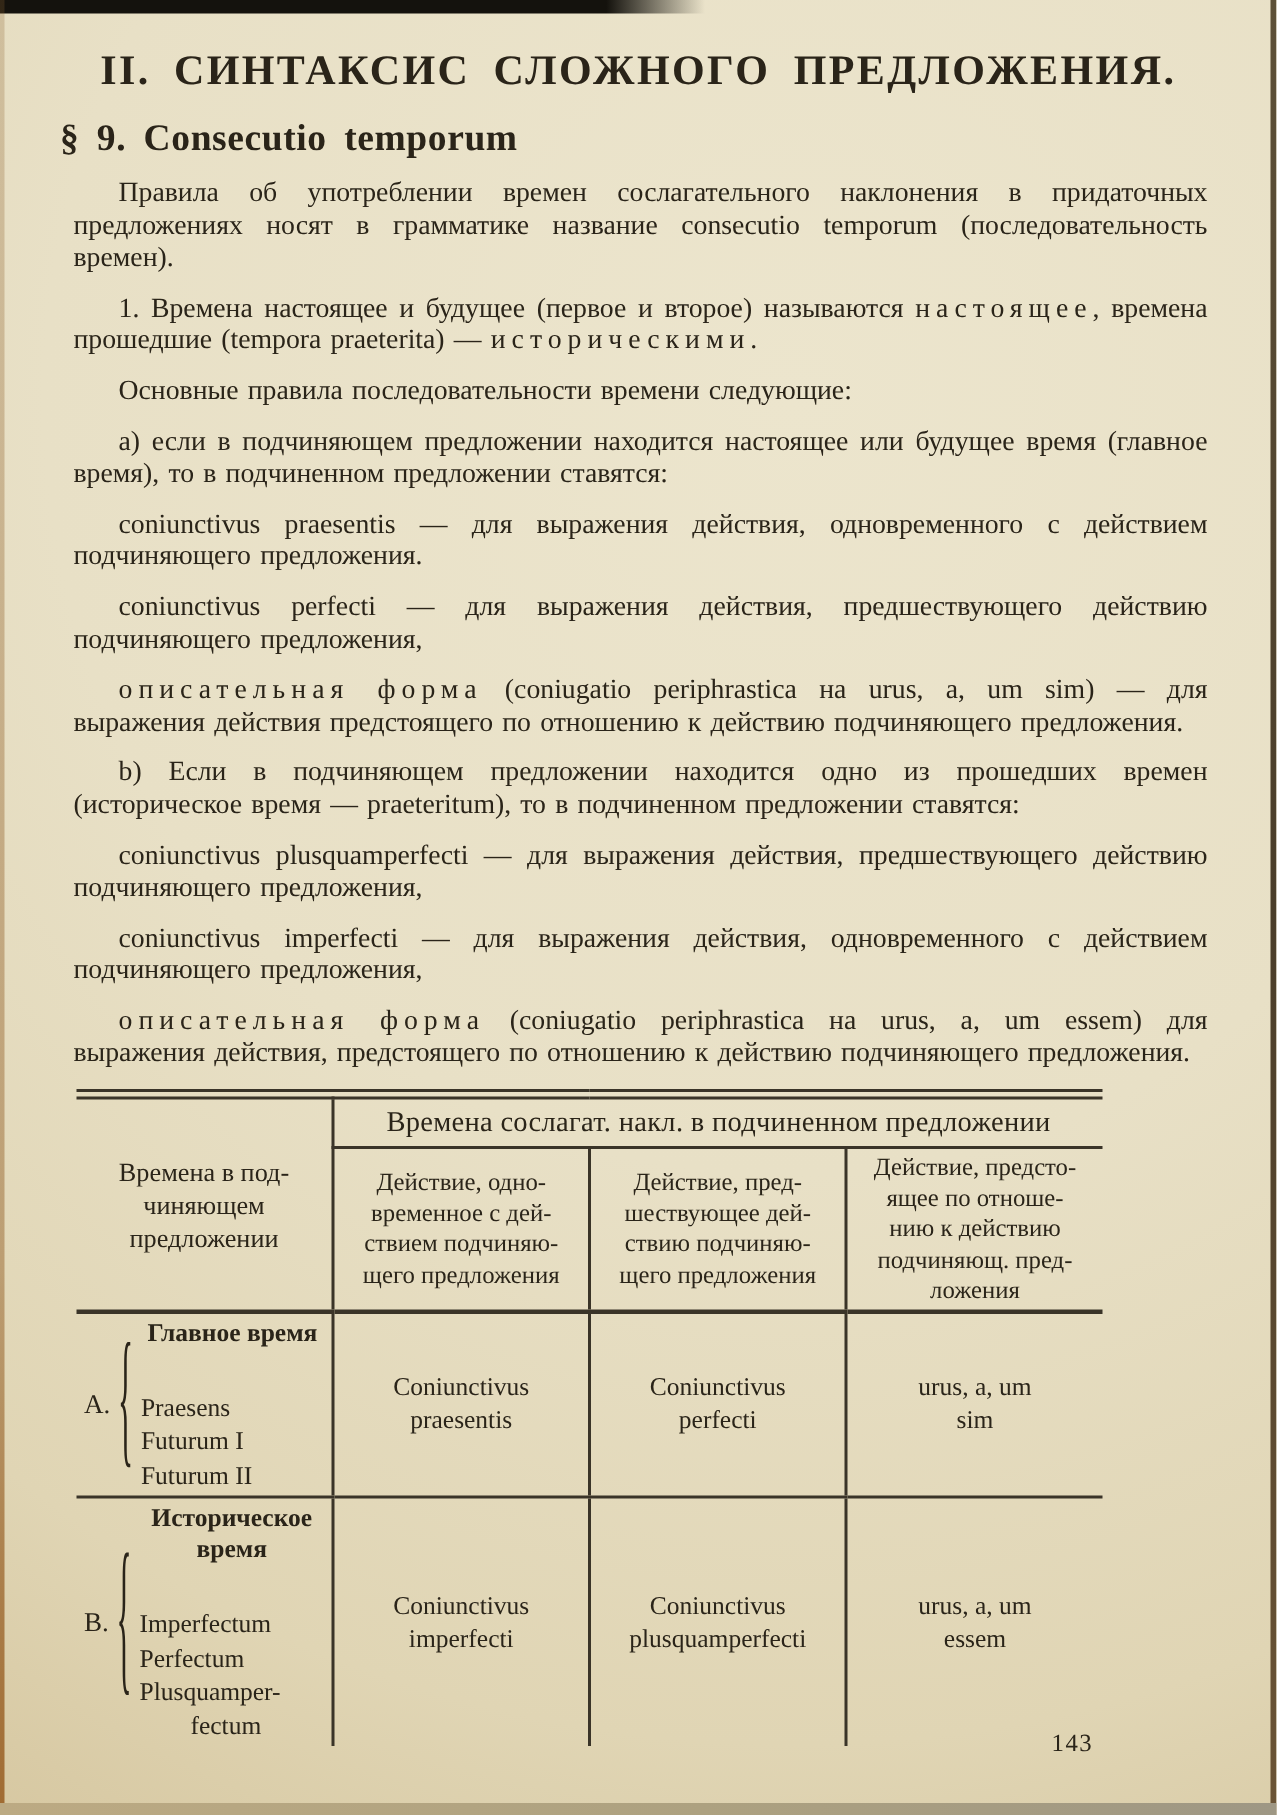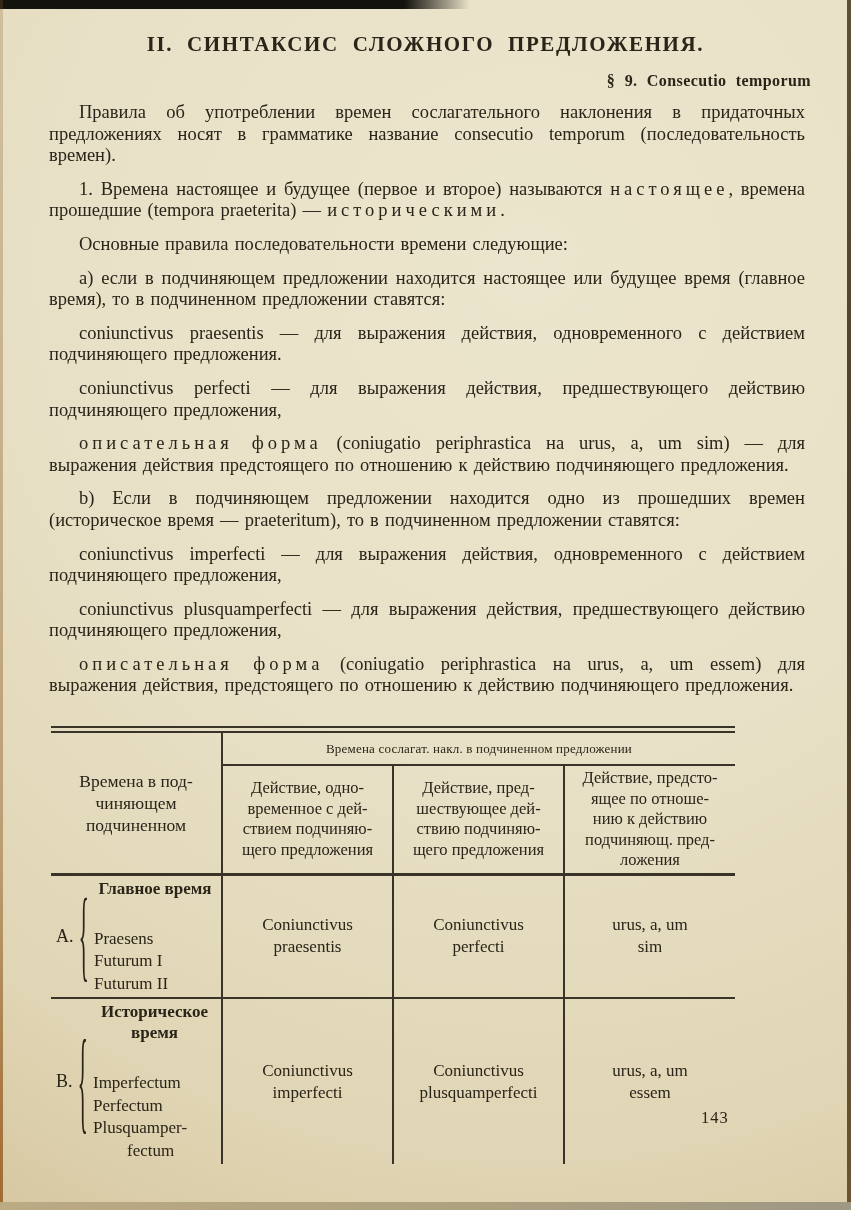--- a/index.html
+++ b/index.html
@@ -20,29 +20,29 @@
   .edge-right { top: 0; right: 0; width: 4px; height: 100%;
     background: linear-gradient(180deg, #5d5038 0%, #4a3d2a 50%, #6b5436 100%); }
   .edge-left { top: 0; left: 0; width: 3px; height: 100%;
     background: linear-gradient(180deg, rgba(140,100,50,0.25) 0%, rgba(150,100,45,0.5) 70%, #a06b32 100%); }
   .edge-bottom { bottom: 0; left: 0; width: 100%; height: 8px;
     background: linear-gradient(90deg, #bcaa83 0%, #ada180 55%, #9e9784 100%); }
 
   h1.title {
     margin: 32px 40px 0 40px;
     text-align: center;
-    font-size: 21px;
+    font-size: 28px;
     font-weight: bold;
     letter-spacing: 1.6px;
     word-spacing: 7px;
   }
   h2.section {
     margin: 15px 40px 11px 40px;
-    text-align: right;
-    font-size: 16px;
+    text-align: left;
+    font-size: 25px;
     font-weight: bold;
     word-spacing: 5px;
     letter-spacing: 0.4px;
   }
   .bodytext { margin: 0 34px 0 37px; width: 780px; }
   .bodytext p {
     margin: 12px;
     text-indent: 30px;
     text-align: justify;
     font-size: 18.5px;
@@ -65,21 +65,21 @@
   table.ct col { width: 171px; }
   table.ct td { padding: 2px 3px; }
   .spanh {
     border-left: 2px solid #3a3428;
     border-bottom: 2px solid #3a3428;
     text-align: center;
     vertical-align: middle;
     height: 27px;
     letter-spacing: 0.2px;
     white-space: nowrap;
-    font-size: 13px;
+    font-size: 19px;
   }
   .col0h {
     border-bottom: 3px solid #3a3428;
     text-align: center;
     vertical-align: middle;
     white-space: pre-line;
     font-size: 17.5px;
     line-height: 22px;
   }
   tr.subh td {
@@ -114,21 +114,21 @@
     flex: 0 0 auto;
   }
   tr.rowB .brace { transform: scale(0.75, 4.1); }
   .times { display: flex; flex-direction: column; flex: 1 1 auto; }
   .gtitle { font-weight: bold; text-align: center; white-space: pre-line; line-height: 21px; font-size: 17px; }
   .tlines { white-space: pre-wrap; text-align: left; line-height: 22.5px; font-size: 17px; padding-left: 2px; margin-top: 29px; }
 
   .pagenum {
     position: absolute;
     left: 701px;
-    top: 1108px;
+    top: 1152px;
     font-size: 16.5px;
     letter-spacing: 1px;
   }
 </style>
 </head>
 <body>
 
 <div class="scan">
   <div class="edge edge-top"></div>
   <div class="edge edge-left"></div>
@@ -140,37 +140,37 @@
 
   <div class="bodytext">
       <p><span>Правила об употреблении времен сослагательного наклонения в придаточных предложениях носят в грамматике название consecutio temporum (последовательность времен).</span></p>
       <p><span>1. Времена настоящее и будущее (первое и второе) называются </span><span class="spaced">настоящее</span><span>, времена прошедшие (tempora praeterita) — </span><span class="spaced">историческими</span><span>.</span></p>
       <p><span>Основные правила последовательности времени следующие:</span></p>
       <p><span>а) если в подчиняющем предложении находится настоящее или будущее время (главное время), то в подчиненном предложении ставятся:</span></p>
       <p><span>coniunctivus praesentis — для выражения действия, одновременного с действием подчиняющего предложения.</span></p>
       <p><span>coniunctivus perfecti — для выражения действия, предшествующего действию подчиняющего предложения,</span></p>
       <p><span class="spaced">описательная форма</span><span> (coniugatio periphrastica на urus, a, um sim) — для выражения действия предстоящего по отношению к действию подчиняющего предложения.</span></p>
       <p><span>b) Если в подчиняющем предложении находится одно из прошедших времен (историческое время — praeteritum), то в подчиненном предложении ставятся:</span></p>
+      <p><span>coniunctivus plusquamperfecti — для выражения действия, предшествующего действию подчиняющего предложения,</span></p>
       <p><span>coniunctivus imperfecti — для выражения действия, одновременного с действием подчиняющего предложения,</span></p>
-      <p><span>coniunctivus plusquamperfecti — для выражения действия, предшествующего действию подчиняющего предложения,</span></p>
       <p><span class="spaced">описательная форма</span><span> (coniugatio periphrastica на urus, a, um essem) для выражения действия, предстоящего по отношению к действию подчиняющего предложения.</span></p>
     </div>
 
   <table class="ct">
     <colgroup>
         <col>
         <col>
         <col>
         <col>
       </colgroup>
     <thead>
       <tr>
         <td class="col0h" rowspan="2">Времена в под-
 чиняющем
-подчиненном</td>
+предложении</td>
         <td class="spanh" colspan="3">Времена сослагат. накл. в подчиненном предложении</td>
       </tr>
       <tr class="subh">
         <td>Действие, одно-
 временное с дей-
 ствием подчиняю-
 щего предложения</td>
         <td>Действие, пред-
 шествующее дей-
 ствию подчиняю-

